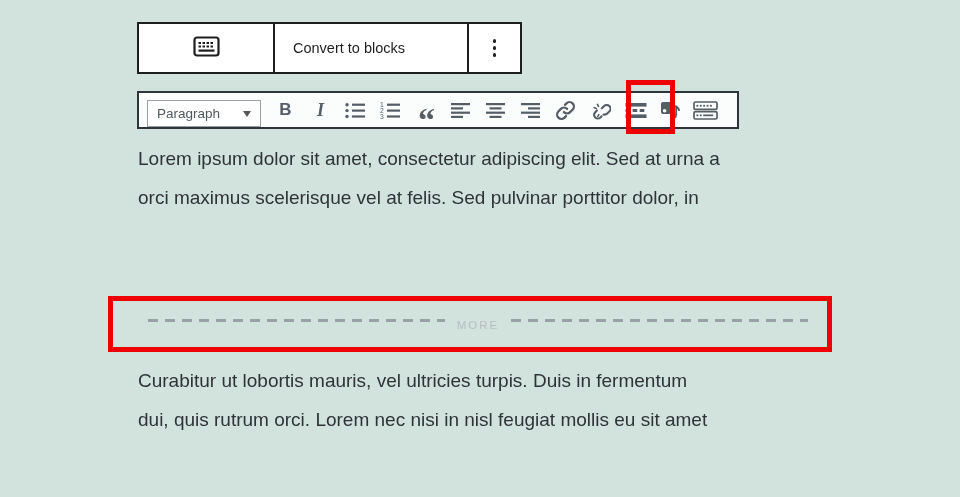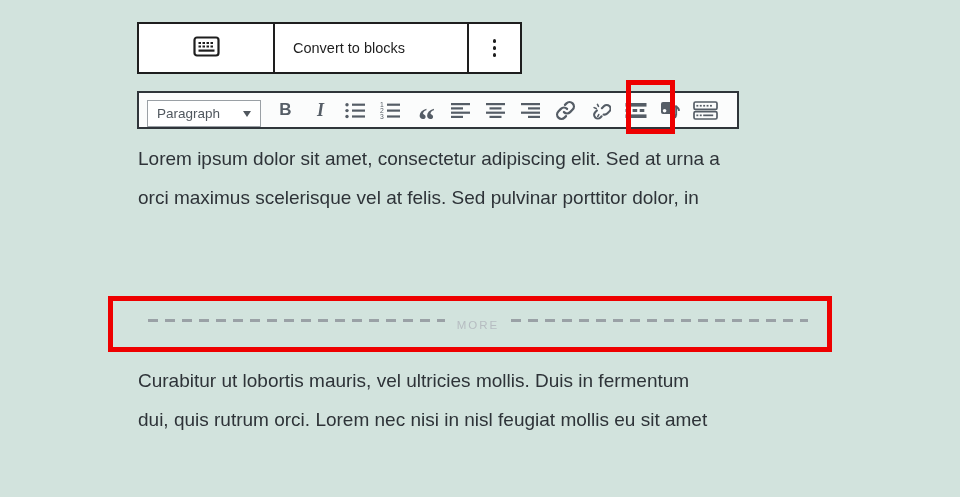--- a/index.html
+++ b/index.html
@@ -218,17 +218,17 @@
   </div>
 
   <div class="hl hl-more-block"></div>
   <div class="more-row">
     <div class="dashseg"></div>
     <div class="more-label">MORE</div>
     <div class="dashseg"></div>
   </div>
 
   <div class="para para2">
-    <div class="line">Curabitur ut lobortis mauris, vel ultricies mollis. Duis in fermentum</div>
+    <div class="line">Curabitur ut lobortis mauris, vel ultricies turpis. Duis in fermentum</div>
     <div class="line">dui, quis rutrum orci. Lorem nec nisi in nisl feugiat mollis eu sit amet</div>
   </div>
 
 </div>
 
 </body></html>

